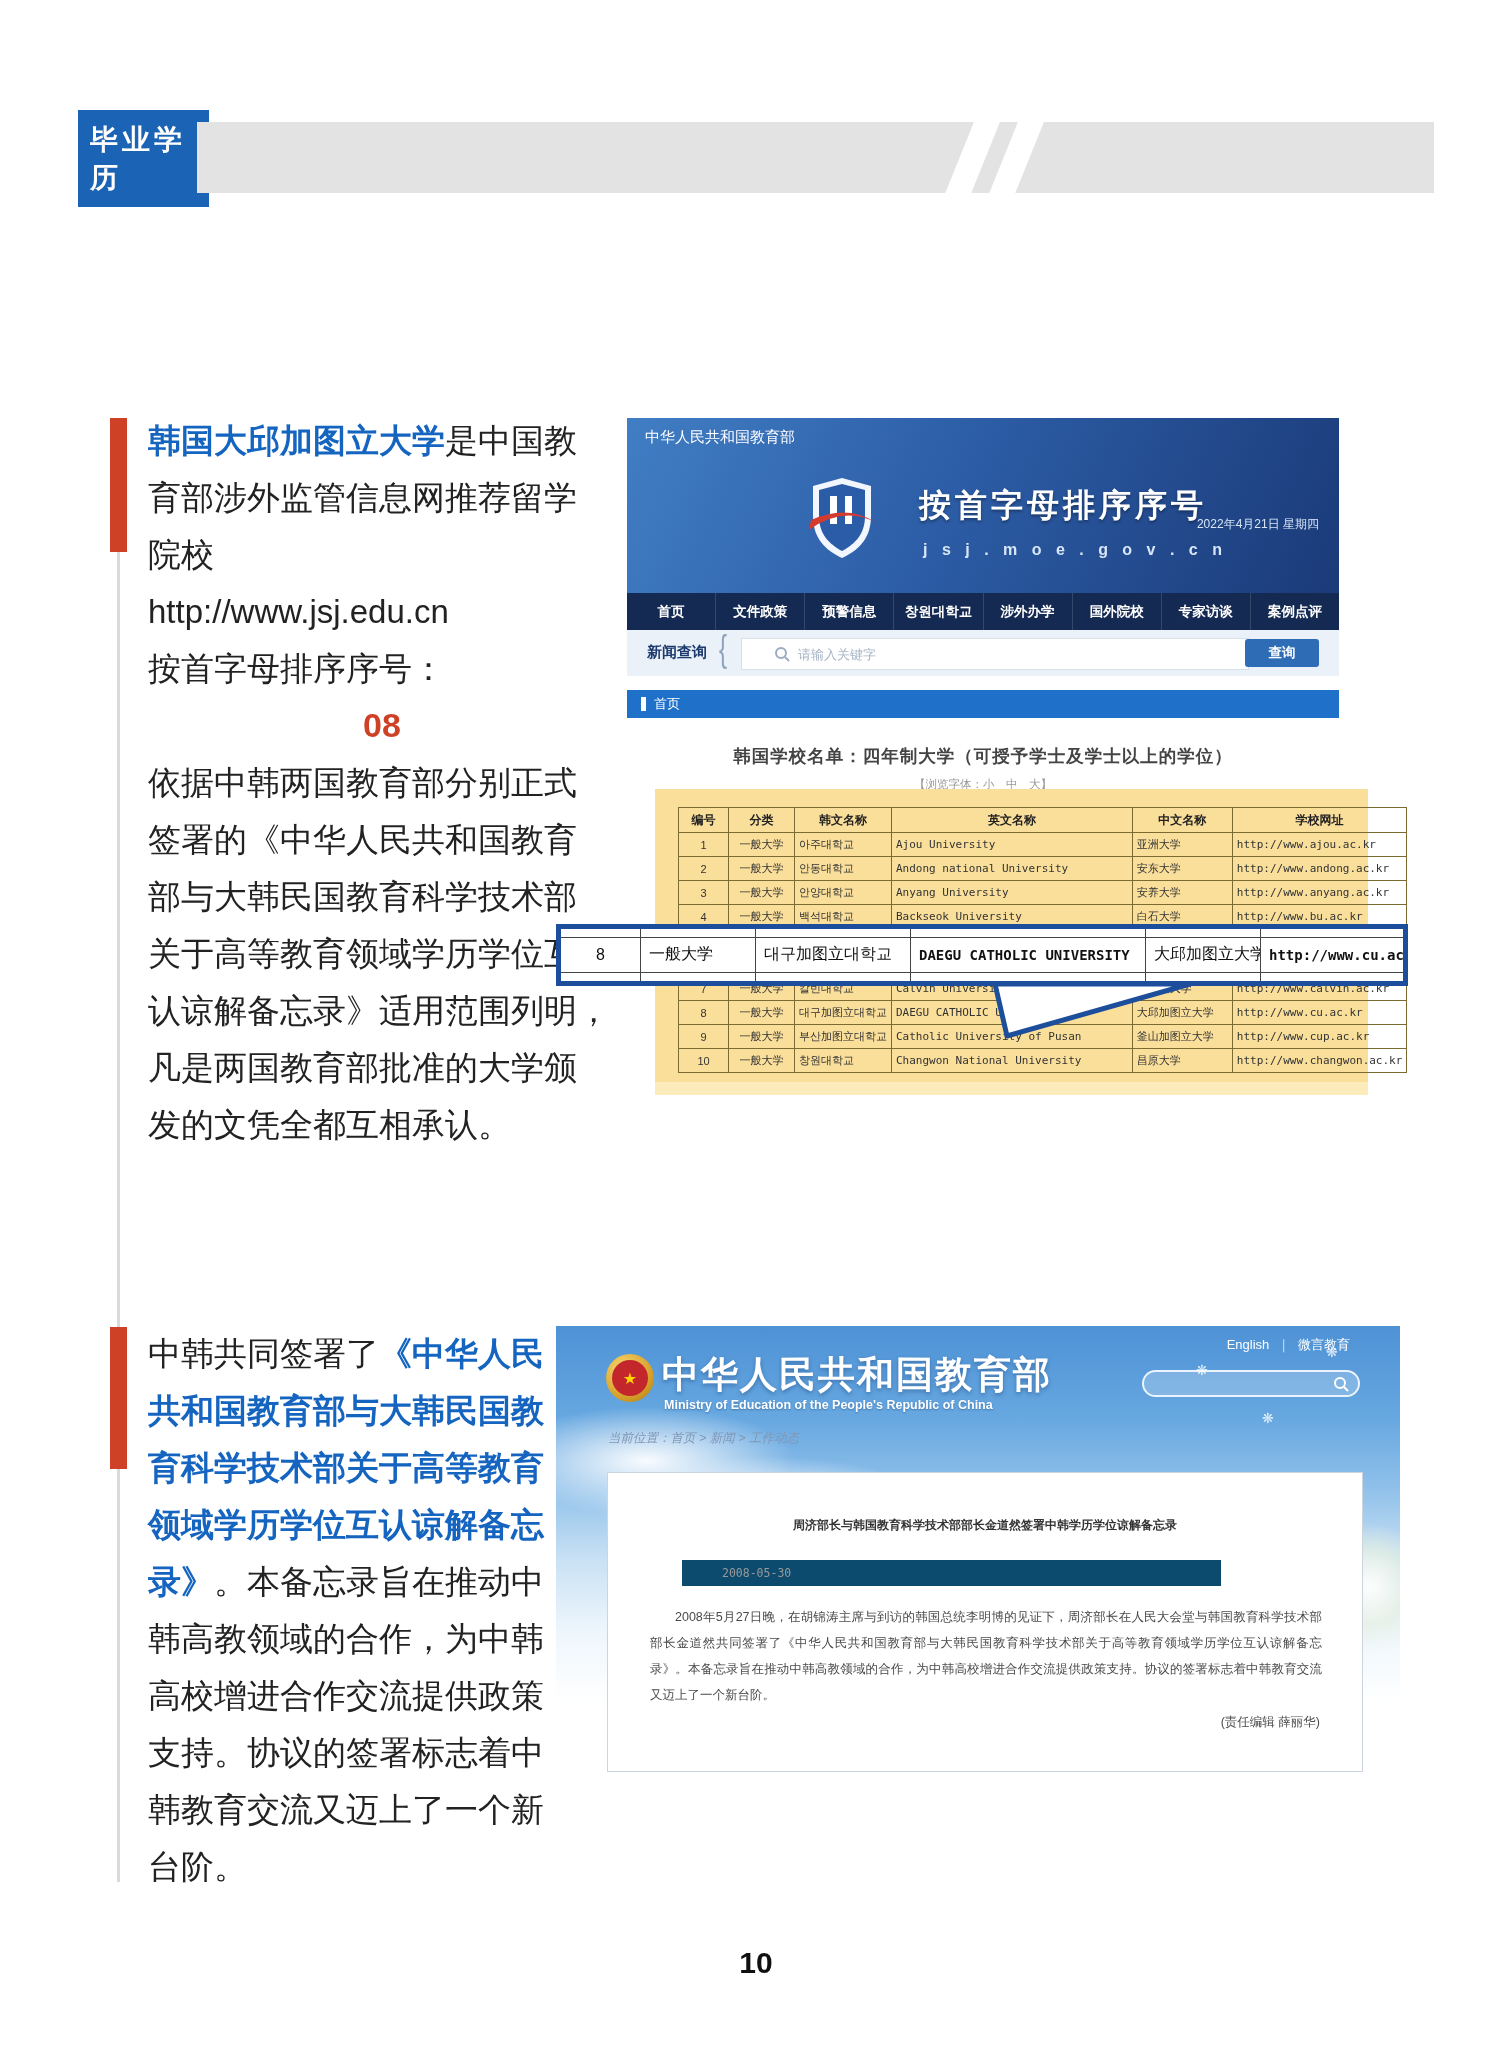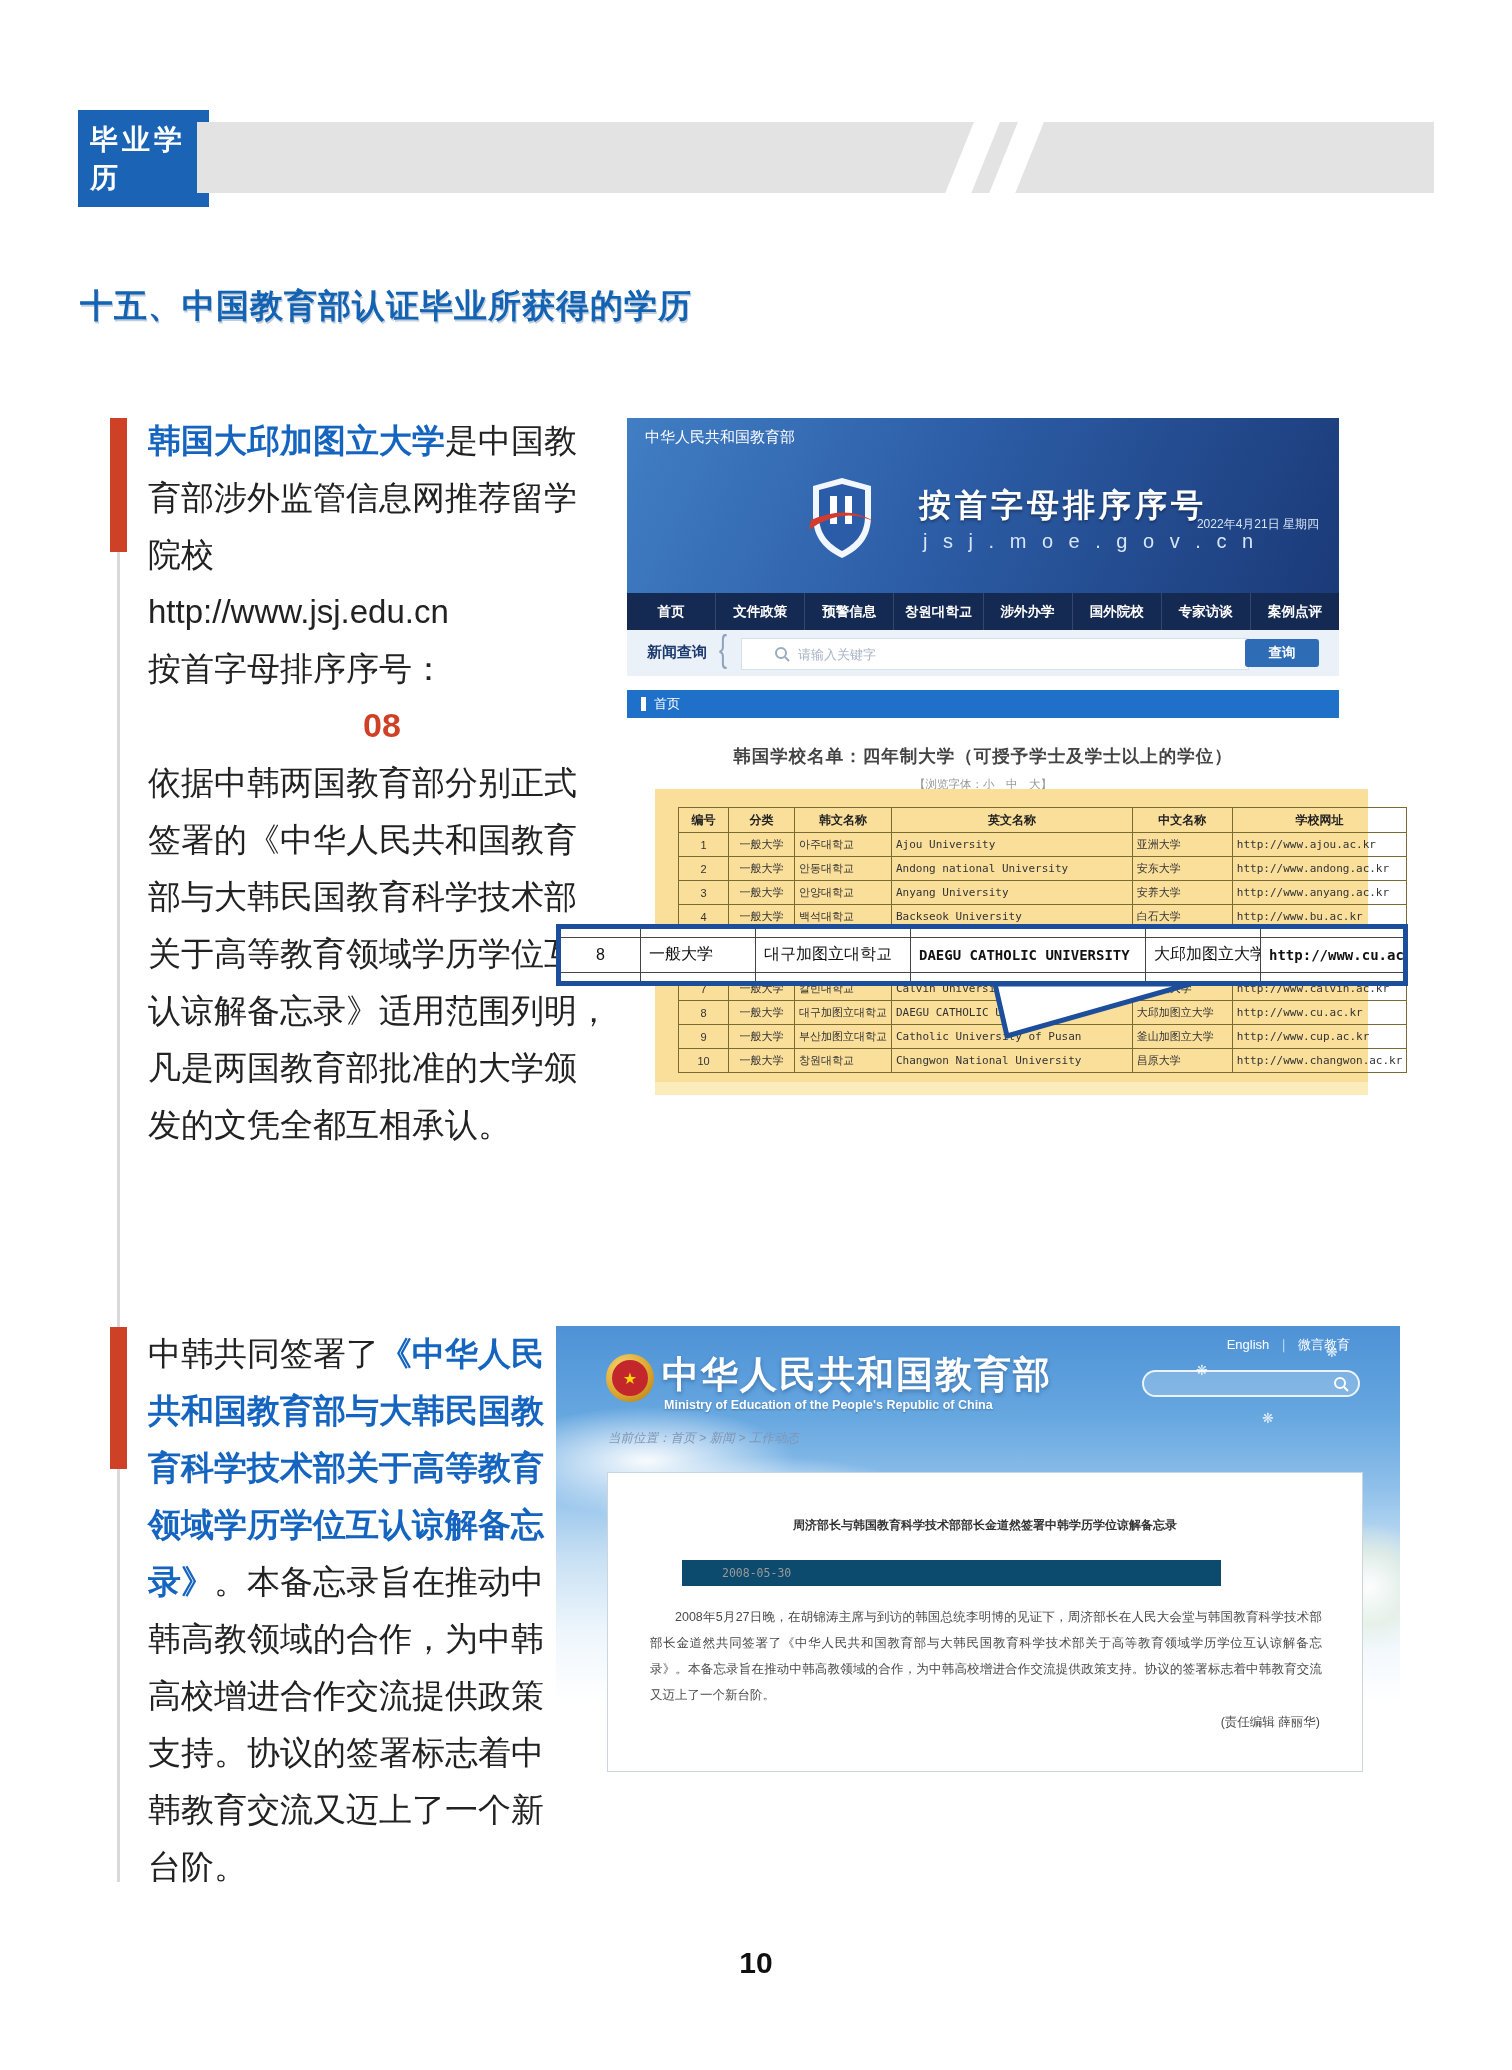--- a/index.html
+++ b/index.html
@@ -31,21 +31,21 @@
   .serial-line{text-align:center;color:#cf4127;font-weight:700;font-size:34px;}
 
   
   #site1{position:absolute;left:627px;top:418px;width:712px;height:677px;background:#fff;z-index:1;}
   .s1-banner{position:absolute;left:0;top:0;width:712px;height:175px;
              background:linear-gradient(115deg,#417ec4 0%,#2c5da6 45%,#1b3a78 100%);}
   .s1-topbar{position:absolute;left:18px;top:10px;font-size:15px;color:#fff;}
   .s1-logo{position:absolute;left:182px;top:58px;}
   .s1-title{position:absolute;left:292px;top:66px;font-size:32px;font-weight:700;color:#fff;
             letter-spacing:4px;text-shadow:0 2px 3px rgba(0,0,0,0.35);white-space:nowrap;}
-  .s1-sub{position:absolute;left:296px;top:112px;font-size:20px;color:#d8e6f8;letter-spacing:5px;white-space:nowrap;}
+  .s1-sub{position:absolute;left:296px;top:123px;font-size:16px;color:#d8e6f8;letter-spacing:5px;white-space:nowrap;font-weight:bold;}
   .s1-date{position:absolute;right:20px;top:98px;font-size:12px;color:#d8e6f8;white-space:nowrap;}
   .s1-nav{position:absolute;left:0;top:175px;width:712px;height:37px;background:#152a52;display:flex;}
   .s1-nav-item{flex:1;display:flex;align-items:center;justify-content:center;color:#fff;
                font-size:13.5px;font-weight:700;border-right:1px solid rgba(255,255,255,0.14);cursor:pointer;}
   .s1-nav-item:last-child{border-right:none;}
   .s1-search{position:absolute;left:0;top:212px;width:712px;height:46px;background:#eaf1f8;}
   .s1-search-label{position:absolute;left:20px;top:13px;font-size:15px;font-weight:700;color:#1c3a6e;}
   .s1-brace{position:absolute;left:92px;top:5px;font-size:24px;color:#8fa3bd;transform:scaleY(1.5);}
   .s1-inputwrap{position:absolute;left:114px;top:8px;width:484px;height:30px;background:#fff;
                 border:1px solid #d7e0ea;display:flex;align-items:center;padding-left:22px;}
@@ -132,21 +132,20 @@
 <div id="page">
 
   <div id="badge">
     <span>毕业学历</span>
   </div>
   <div id="gray-band">
     <div class="band-stripe stripe-a"></div>
     <div class="band-stripe stripe-b"></div>
   </div>
 
-  <div id="heading">十五、中国教育部认证毕业所获得的学历</div>
 
   <div class="vline"></div>
   <div id="redbar1" class="redbar"></div>
   <div id="redbar2" class="redbar"></div>
 
   <div id="block1" class="tblock">
     <div class="tl"><span class="blue">韩国大邱加图立大学</span><span>是中国教</span></div>
     <div class="tl">育部涉外监管信息网推荐留学</div>
     <div class="tl">院校</div>
     <div class="tl">http://www.jsj.edu.cn</div>

